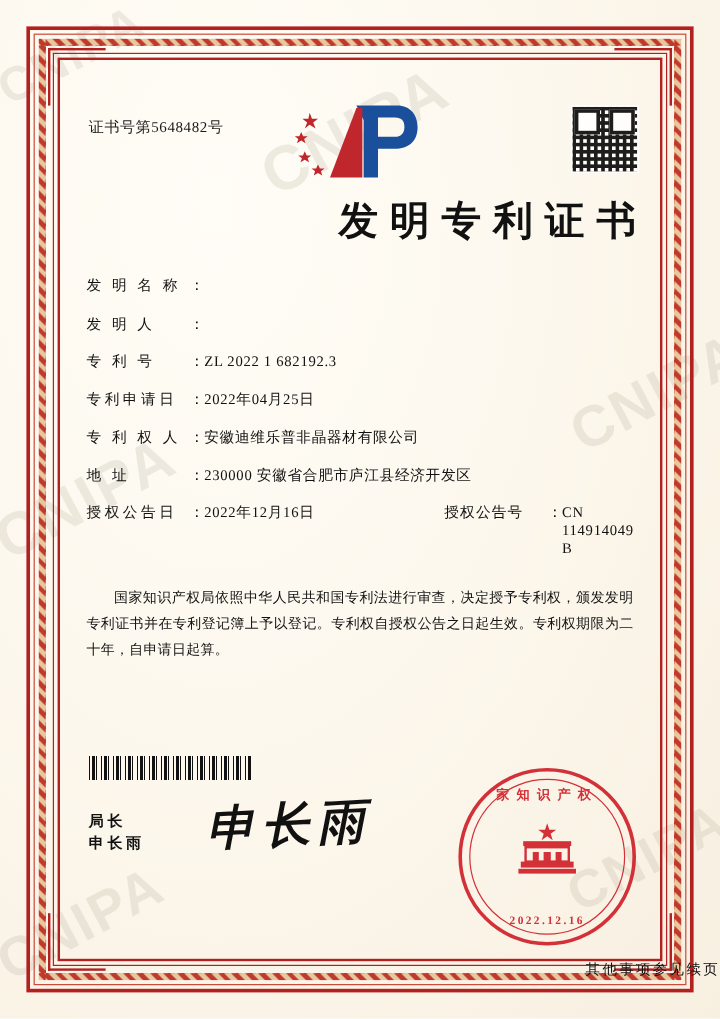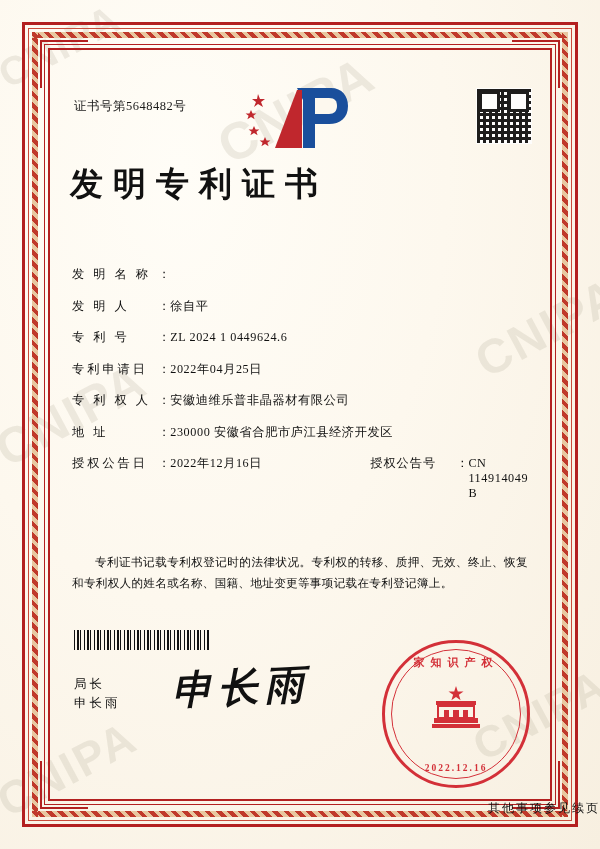--- a/index.html
+++ b/index.html
@@ -134,35 +134,34 @@
     transform: translateX(-50%);
     top: 22px;
     width: 110px; height: 70px;
   }
   .logo svg { display: block; }
 
   .title {
     position: absolute;
     left: 0; right: 0;
     top: 102px;
-    text-align: left;
+    text-align: right;
     font-size: 33px;
     font-weight: bold;
     letter-spacing: 10px;
     color: #111;
     text-indent: 10px;
   }
 
   
   .fields {
     position: absolute;
     left: 12px;
     top: 170px;
     width: 456px;
-    margin-top: 36px;
   }
   .row {
     display: flex;
     align-items: baseline;
     margin-bottom: 14.5px;
     font-size: 12.2px;
     color: #111;
   }
   .lab {
     width: 86px;
@@ -216,20 +215,21 @@
   }
 
   .sign-block {
     position: absolute;
     left: 14px;
     top: 615px;
     font-size: 12.5px;
     line-height: 1.55;
     letter-spacing: 3px;
     color: #111;
+    font-weight: bold;
   }
   .signature {
     position: absolute;
     left: 112px;
     top: 600px;
     font-size: 40px;
     font-family: "DejaVu Serif", serif;
     font-style: italic;
     font-weight: bold;
     color: #111;
@@ -339,27 +339,26 @@
     <div class="fields">
 
       <div class="row">
         <span class="lab">发 明 名 称</span>
         <span class="colon">：</span>
       </div>
 
       <div class="row">
         <span class="lab">发 明 人</span>
         <span class="colon">：</span>
-        <span class="val">徐自平</span>
       </div>
 
       <div class="row">
         <span class="lab">专 利 号</span>
         <span class="colon">：</span>
-        <span class="val">ZL 2024 1 0449624.6</span>
+        <span class="val">ZL 2022 1 682192.3</span>
       </div>
 
       <div class="row">
         <span class="lab">专利申请日</span>
         <span class="colon">：</span>
         <span class="val">2022年04月25日</span>
       </div>
 
       <div class="row">
         <span class="lab">专 利 权 人</span>
@@ -377,21 +376,21 @@
         <span class="lab">授权公告日</span>
         <span class="colon">：</span>
         <span class="val">2022年12月16日</span>
         <span class="lab2">授权公告号</span>
         <span class="colon">：</span>
         <span class="val2">CN 114914049 B</span>
       </div>
 
     </div>
 
-    <div class="para p2">专利证书记载专利权登记时的法律状况。专利权的转移、质押、无效、终止、恢复和专利权人的姓名或名称、国籍、地址变更等事项记载在专利登记簿上。</div>
+    <div class="para p1">国家知识产权局依照中华人民共和国专利法进行审查，决定授予专利权，颁发发明专利证书并在专利登记簿上予以登记。专利权自授权公告之日起生效。专利权期限为二十年，自申请日起算。</div>
 
     <div class="barcode"></div>
 
     <div class="sign-block">
       <div>局长</div>
       <div>申长雨</div>
     </div>
 
     <div class="signature">申长雨</div>
 

